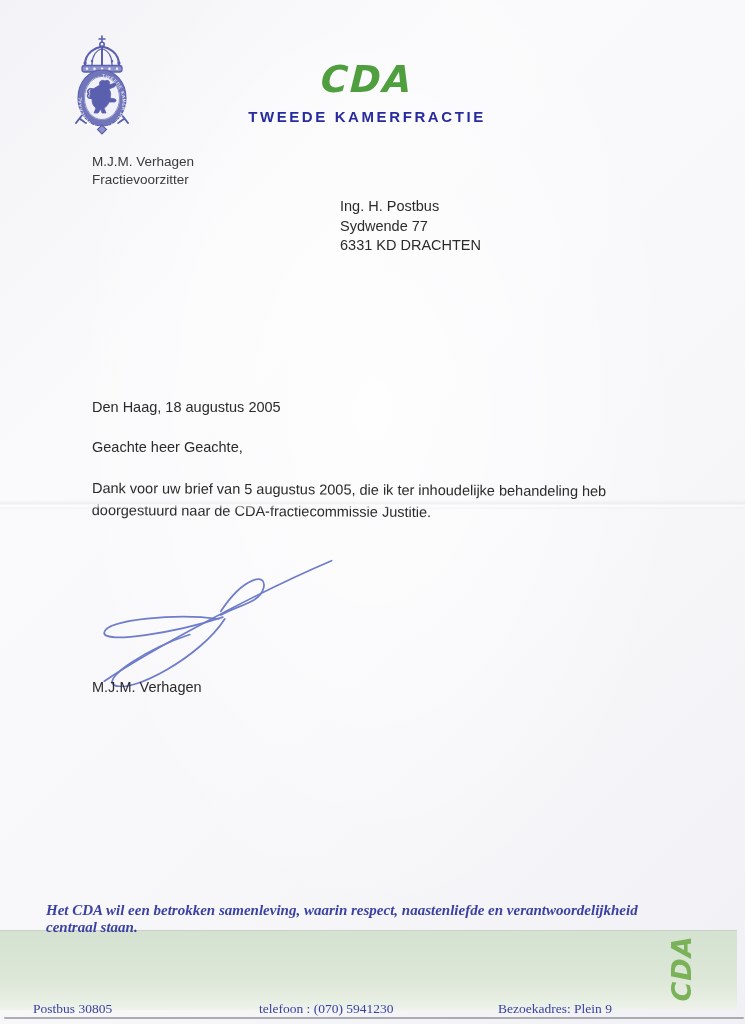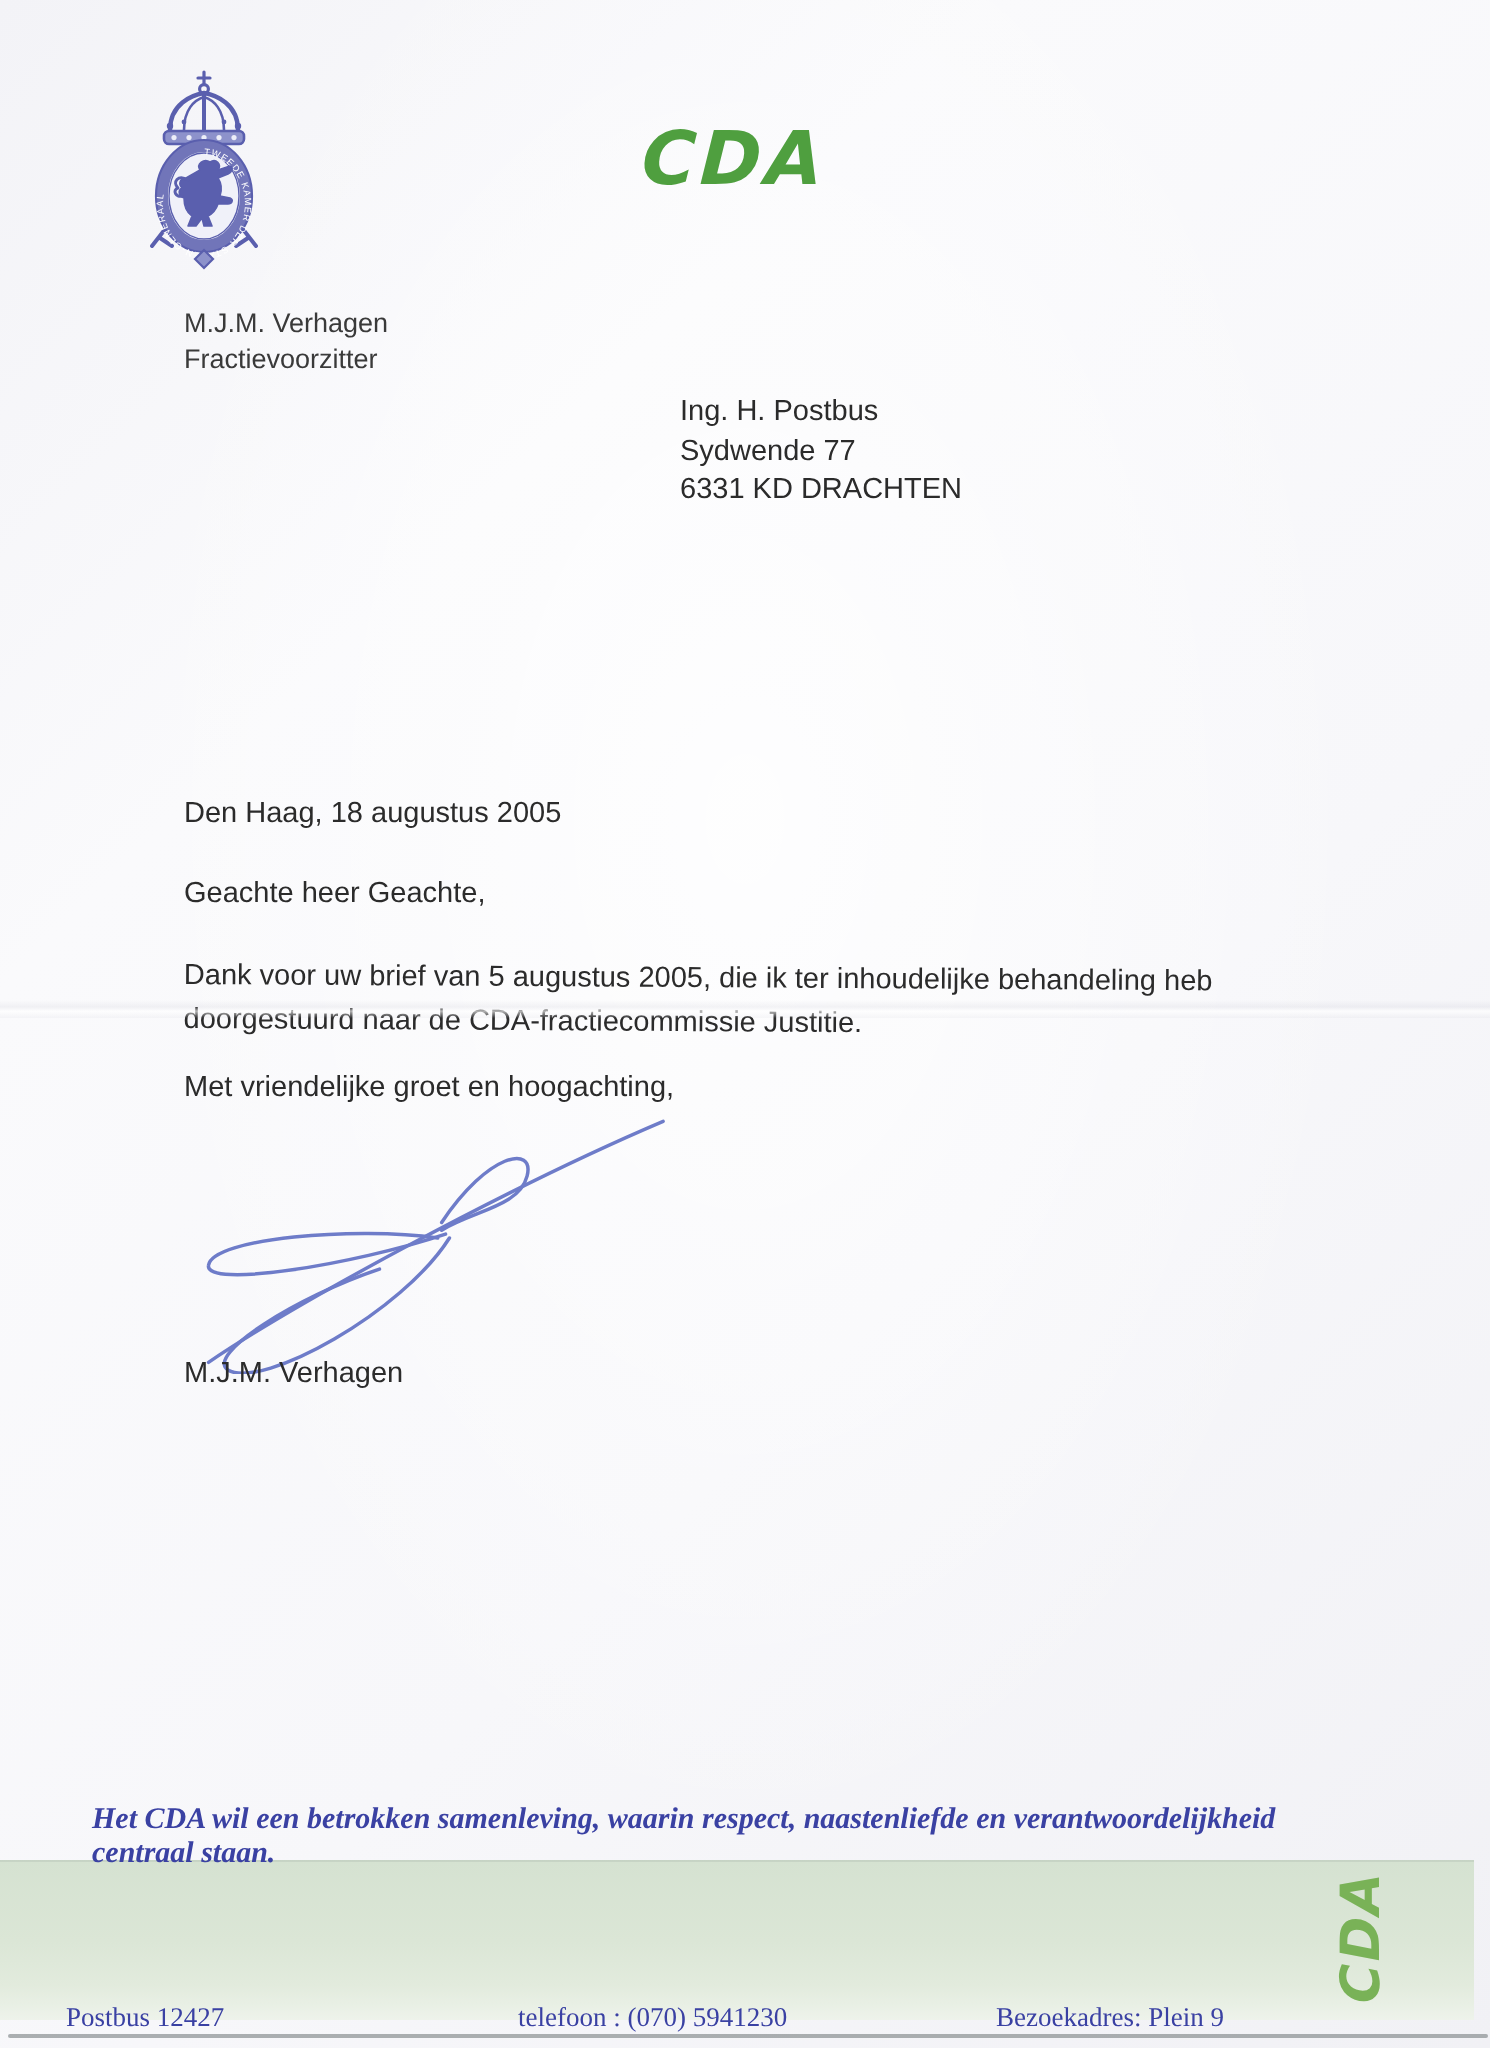--- a/index.html
+++ b/index.html
@@ -129,51 +129,51 @@
     <path d="M32,91 l4.5,4.5 -4.5,4.5 -4.5,-4.5 z" fill="#8d92cb" stroke="#5a5fae" stroke-width="1.1"></path>
   </svg>
 
   <div class="abs sender-block">
     <div>M.J.M. Verhagen</div>
     <div>Fractievoorzitter</div>
   </div>
 
   <div class="abs logo-block">
     <div class="cda-logo">CDA</div>
+    <div class="subtitle">TWEEDE KAMERFRACTIE</div>
   </div>
 
   <div class="abs recipient">
     <div>Ing. H. Postbus</div>
     <div>Sydwende 77</div>
     <div>6331 KD DRACHTEN</div>
   </div>
 
   <div class="abs bodytext dateline">Den Haag, 18 augustus 2005</div>
   <div class="abs bodytext salutation">Geachte heer Geachte,</div>
   <div class="abs bodytext paragraph">Dank voor uw brief van 5 augustus 2005, die ik ter inhoudelijke behandeling heb doorgestuurd naar de CDA-fractiecommissie Justitie.</div>
-  <div class="abs bodytext closing">Met vriendelijke groet en hoogachting,</div>
 
   <div class="abs crease"></div>
 
   <svg class="abs signature-svg" width="258" height="136" viewBox="0 0 260 140">
     <g fill="none" stroke="#5f6fc4" stroke-width="1.8" stroke-linecap="round" opacity="0.9">
       <path d="M16,134 C60,104 170,44 250,10"></path>
       <path d="M136,62 C160,26 184,22 180,38 C176,54 152,56 136,66"></path>
       <path d="M138,68 C90,84 14,96 16,84 C18,70 92,64 134,70"></path>
       <path d="M140,70 C116,108 44,148 26,138 C14,130 62,100 104,86"></path>
     </g>
   </svg>
 
   <div class="abs bodytext signatory">M.J.M. Verhagen</div>
 
   <div class="abs footer-band"></div>
   <div class="abs slogan">Het CDA wil een betrokken samenleving, waarin respect, naastenliefde en verantwoordelijkheid centraal staan.</div>
 
   <div class="abs footer-col col-post">
-    <div>Postbus 12427</div>
+    <div>Postbus 30805</div>
     
   </div>
   <div class="abs footer-col col-tel">
     <div>telefoon : (070) 5941230</div>
     
   </div>
   <div class="abs footer-col col-visit">
     <div>Bezoekadres: Plein 9</div>
     
   </div>

